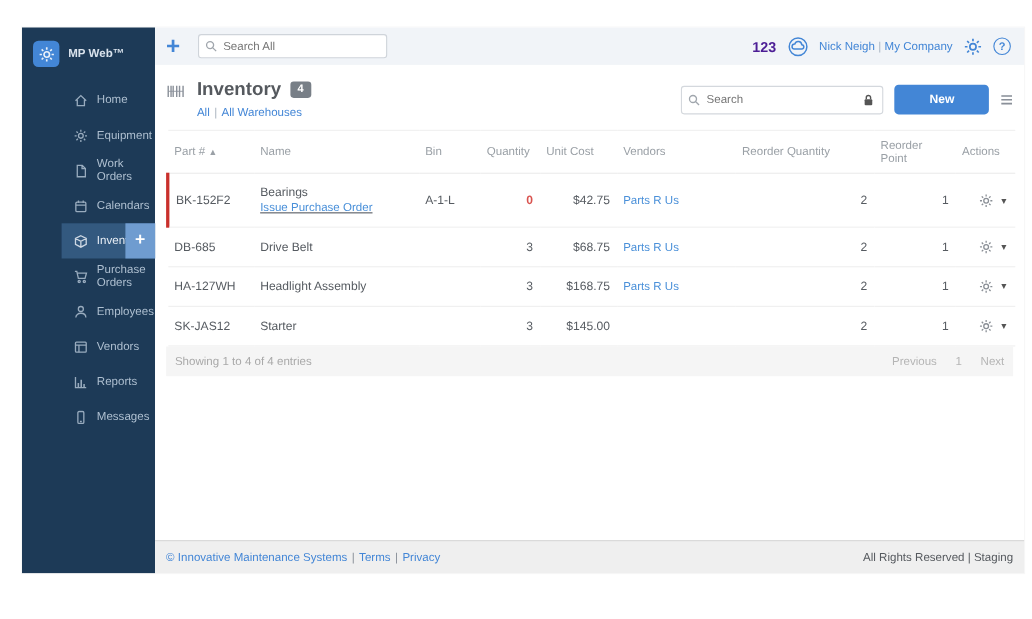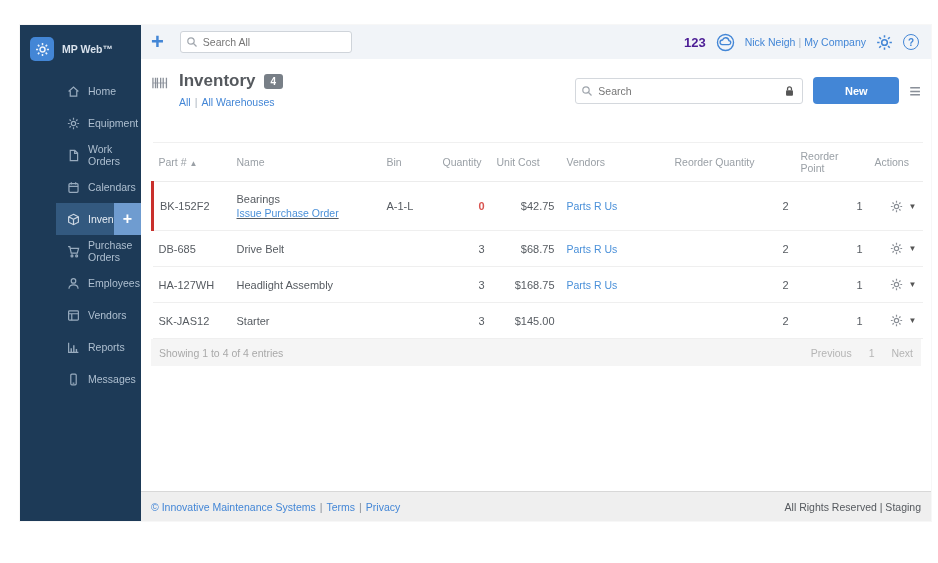--- a/index.html
+++ b/index.html
@@ -50,31 +50,31 @@
   .ph-title-row { display:flex; align-items:center; gap:8px; }
   .page-title { font-size:17px; font-weight:bold; color:#55595e; }
   .count-badge { background:#787f87; color:#fff; font-size:10px; font-weight:bold;
     border-radius:3px; padding:2px 7px; }
   .ph-links { font-size:10.5px; margin-top:5px; }
   .ph-links a { color:#4386d6; text-decoration:none; cursor:pointer; }
   .ph-links .sep { color:#aab4bf; margin:0 4px; }
   .ph-right { display:flex; align-items:center; gap:10px; margin-top:6px; }
   .tbl-search { position:relative; }
   .tbl-search .mag { position:absolute; left:6px; top:7px; }
-  .tbl-search input { width:228px; height:26px; border:1px solid #d4d8dd;
+  .tbl-search input { width:184px; height:26px; border:1px solid #d4d8dd;
     border-radius:3px; font-size:10.5px; padding:0 26px 0 22px; color:#555;
     outline:none; font-family:"Liberation Sans", sans-serif; }
   .tbl-search .lock { position:absolute; right:7px; top:6px; cursor:pointer; }
   .new-btn { width:86px; height:27px; background:#4386d6; border:none; border-radius:4px;
     color:#fff; font-size:11px; font-weight:bold; cursor:pointer;
     font-family:"Liberation Sans", sans-serif; }
   .menu-glyph { color:#8a9099; font-size:20px; line-height:1; cursor:pointer; }
 
   
-  table.inv { width:100%; border-collapse:collapse; table-layout:fixed;margin-top:24px; }
+  table.inv { width:100%; border-collapse:collapse; table-layout:fixed; }
   table.inv th { font-size:10.5px; font-weight:normal; color:#9aa0a6; text-align:left;
     padding:7px 6px; border-top:1px solid #f0f0f0; border-bottom:1px solid #ececec; }
   table.inv td { font-size:11px; color:#565b61; padding:11px 6px;
     border-bottom:1px solid #efefef; vertical-align:middle; overflow:hidden;
     white-space:nowrap; }
   th.r, td.r { text-align:right; }
   tr.alert td:first-child { border-left:3px solid #c9302c; }
   .qty-zero { color:#d9534f; font-weight:bold; }
   td a.cell-link { color:#4a90d9; text-decoration:none; font-size:10.5px; cursor:pointer; }
   .name-sub { margin-top:2px;text-decoration:underline; }

